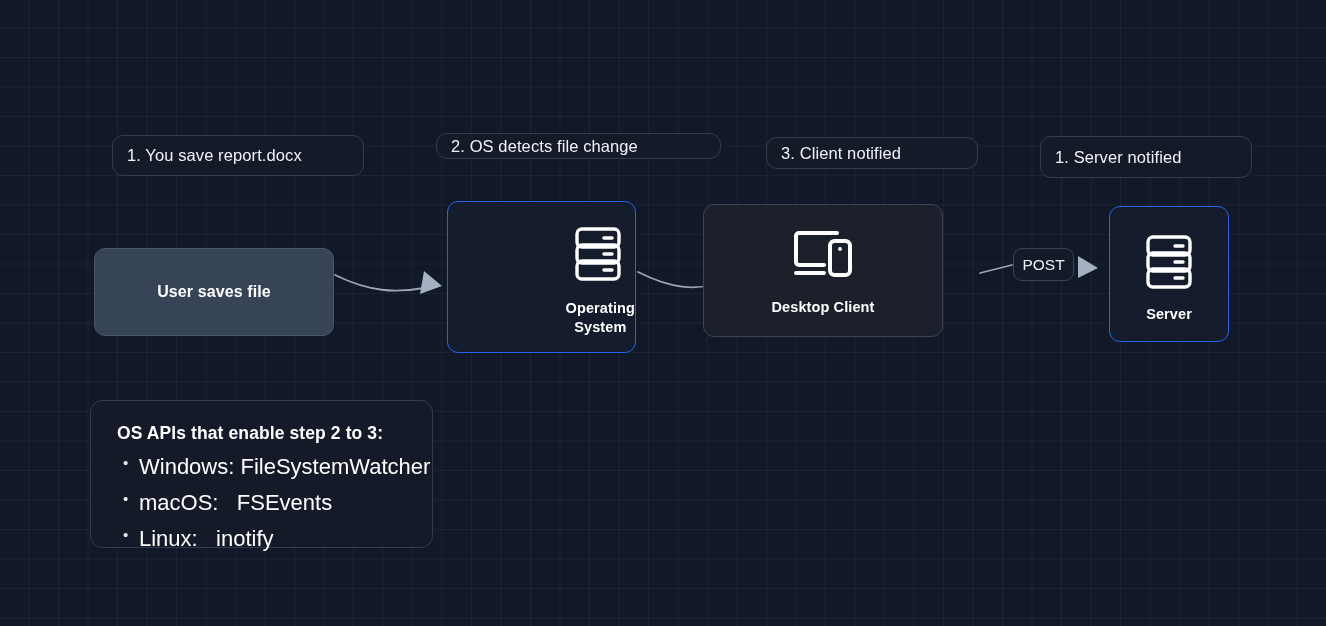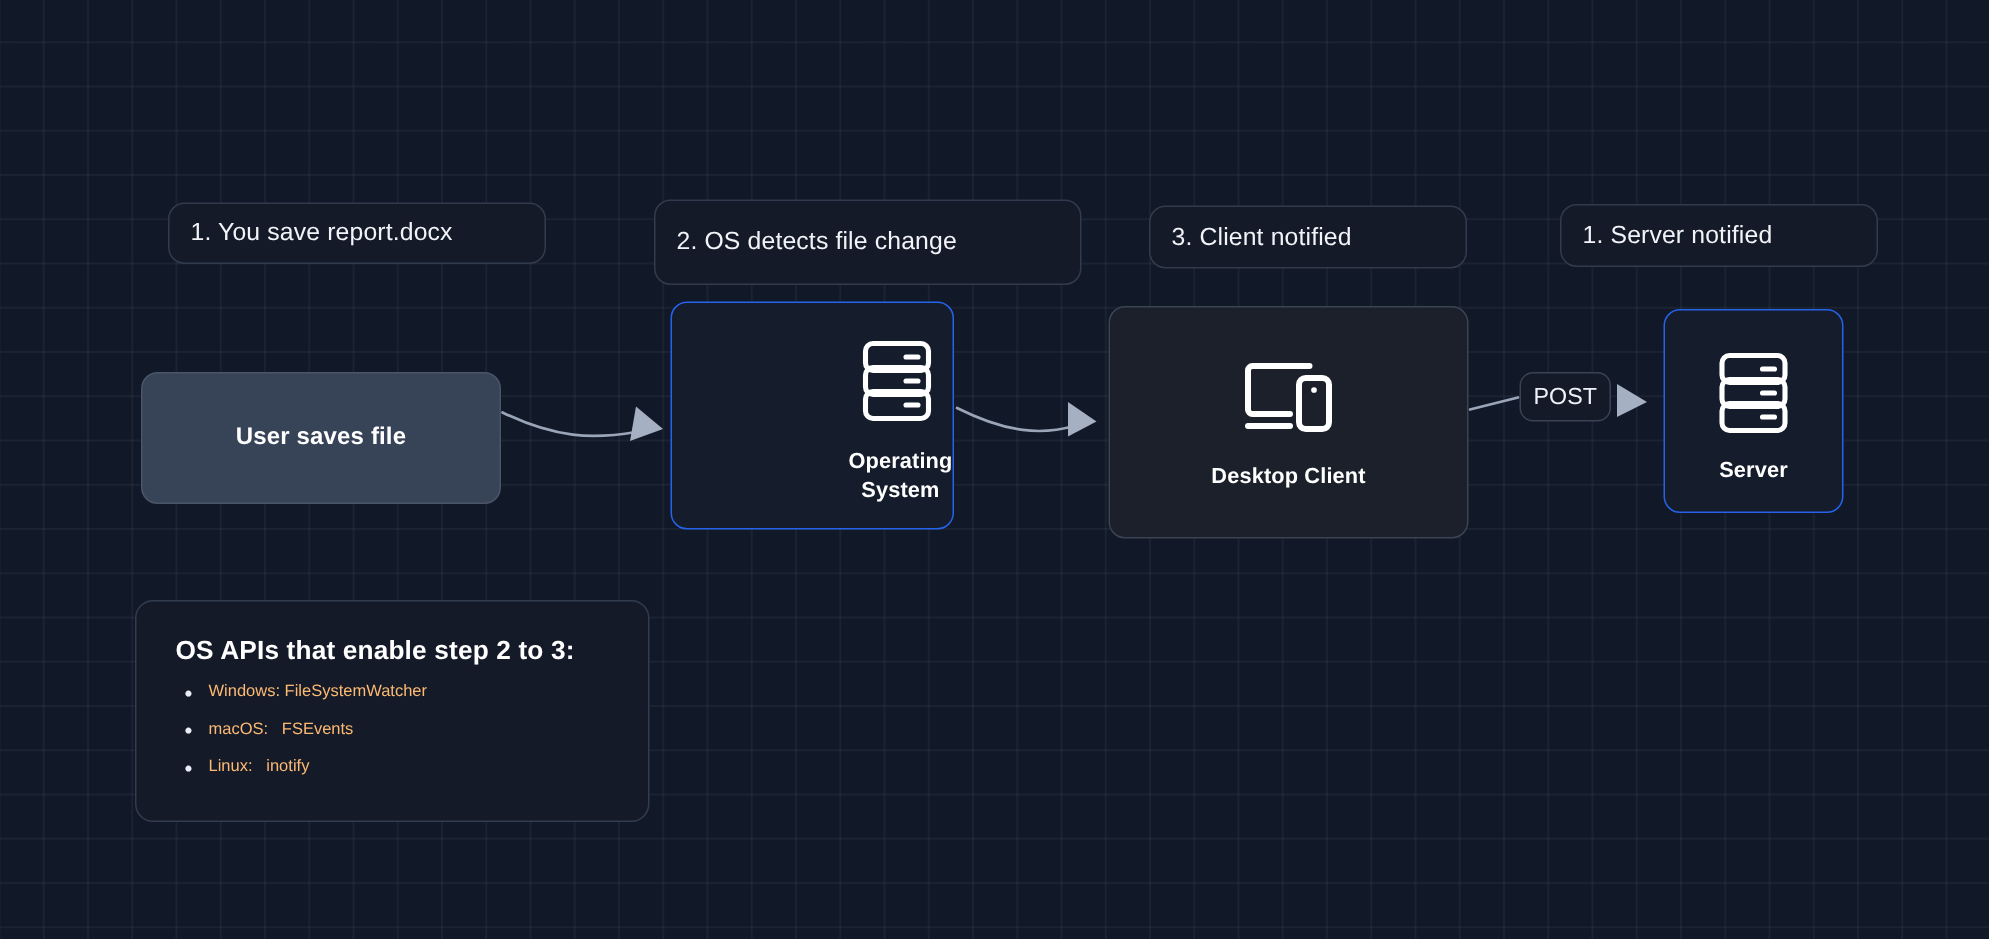--- a/index.html
+++ b/index.html
@@ -113,22 +113,22 @@
     line-height: 1;
     margin-bottom: 13px;
     letter-spacing: 0.1px;
   }
   .legend-list {
     margin: 0;
     padding: 0;
     list-style: none;
   }
   .legend-list li {
-    color: #fdba74;
-    font-size: 11px;
+    color: #ffffff;
+    font-size: 22px;
     line-height: 1;
     padding: 0 0 0 22px;
     margin-bottom: 14px;
     position: relative;
     white-space: pre;
   }
   .legend-list li:last-child { margin-bottom: 0; }
   .legend-list li::before {
     content: "\2022";
     position: absolute;
@@ -149,25 +149,25 @@
 </style>
 </head>
 <body>
 
 <div id="canvas">
 
   <div class="step-pill" style="left:112px; top:135px; width:252px; height:41px;">
     <span>1. You save report.docx</span>
   </div>
 
-  <div class="step-pill" style="left:436px; top:133px; width:285px; height:57px;">
+  <div class="step-pill" style="left:436px; top:133px; width:285px; height:26px;">
     <span>2. OS detects file change</span>
   </div>
 
-  <div class="step-pill" style="left:766px; top:137px; width:212px; height:42px;">
+  <div class="step-pill" style="left:766px; top:137px; width:212px; height:32px;">
     <span>3. Client notified</span>
   </div>
 
   <div class="step-pill" style="left:1040px; top:136px; width:212px; height:42px;">
     <span>1. Server notified</span>
   </div>
 
   <svg class="edges" viewBox="0 0 1326 626">
 
     <path d="M 335 275 C 370 292, 395 293, 424 288" fill="none" stroke="#9aa5b8" stroke-width="1.8" stroke-linecap="round"></path>
@@ -198,21 +198,21 @@
         <line x1="43" y1="37" x2="51" y2="37" stroke="#ffffff" stroke-width="3.4" stroke-linecap="round"></line>
         <line x1="43" y1="53" x2="51" y2="53" stroke="#ffffff" stroke-width="3.4" stroke-linecap="round"></line>
       </svg>
     </span>
     <span class="node-label" style="margin-top:8px;">
       <span>Operating</span><br>
       <span>System</span>
     </span>
   </div>
 
-  <div class="node node--dark" style="left:739px; top:204px; width:240px; height:155px;">
+  <div class="node node--dark" style="left:703px; top:204px; width:240px; height:133px;">
     <span class="icon-wrap">
       <svg width="70" height="62" viewBox="0 0 70 62" fill="none">
         <path d="M49 9 H11 a3 3 0 0 0 -3 3 V38 a3 3 0 0 0 3 3 H36" stroke="#ffffff" stroke-width="4" stroke-linecap="round" stroke-linejoin="round"></path>
         <line x1="8" y1="49" x2="36" y2="49" stroke="#ffffff" stroke-width="4" stroke-linecap="round"></line>
         <rect x="42" y="17" width="20" height="34" rx="4.5" stroke="#ffffff" stroke-width="4"></rect>
         <circle cx="52" cy="25" r="1.9" fill="#ffffff"></circle>
       </svg>
     </span>
     <span class="node-label" style="margin-top:12px;">Desktop Client</span>
   </div>

